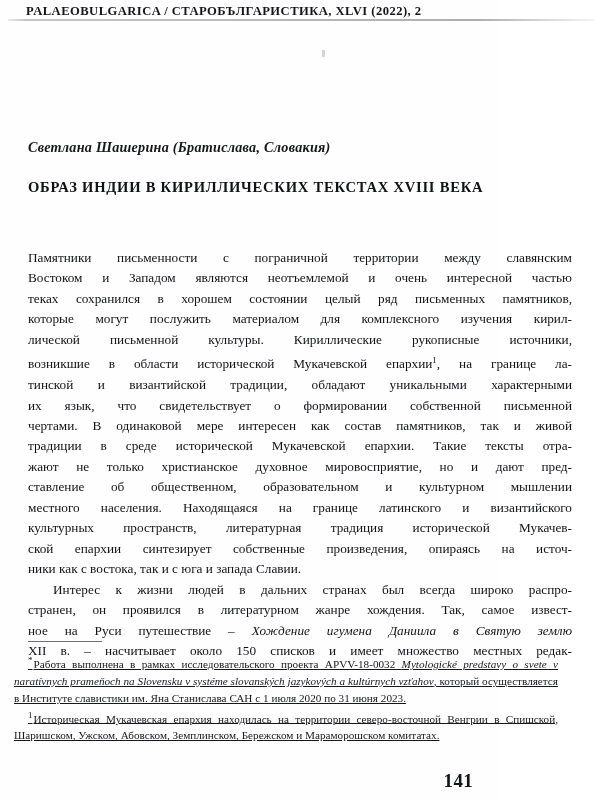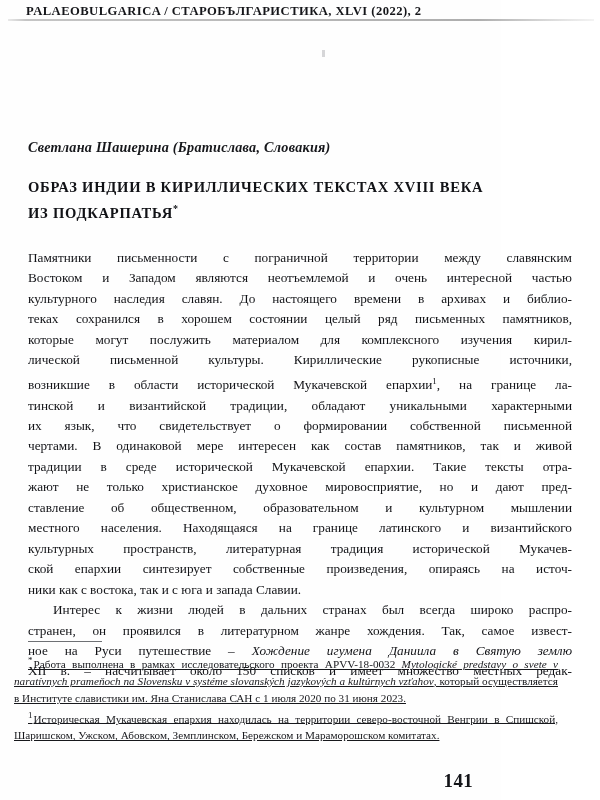--- a/index.html
+++ b/index.html
@@ -177,29 +177,27 @@
 
   <div class="running-head">PALAEOBULGARICA / СТАРОБЪЛГАРИСТИКА, XLVI (2022), 2</div>
 
   <div class="scan-rule"></div>
   <div class="scan-speck"></div>
 
   <div class="author">Светлана Шашерина (Братислава, Словакия)</div>
 
   <div class="title">
     <span class="ln">ОБРАЗ ИНДИИ В КИРИЛЛИЧЕСКИХ ТЕКСТАХ XVIII ВЕКА</span>
-    <span class="ln"><span>ИЗ ПОДКАРПАТЬЯ</span><sup>*</sup></span>
   </div>
 
   <div class="body-text">
 
     <p>
       <span class="ln-just">Памятники письменности с пограничной территории между славянским</span>
       <span class="ln-just">Востоком и Западом являются неотъемлемой и очень интересной частью</span>
-      <span class="ln-just">культурного наследия славян. До настоящего времени в архивах и библио-</span>
       <span class="ln-just">теках сохранился в хорошем состоянии целый ряд письменных памятников,</span>
       <span class="ln-just">которые могут послужить материалом для комплексного изучения кирил-</span>
       <span class="ln-just">лической письменной культуры. Кириллические рукописные источники,</span>
       <span class="ln-just"><span>возникшие в области исторической Мукачевской епархии</span><sup>1</sup><span>, на границе ла-</span></span>
       <span class="ln-just">тинской и византийской традиции, обладают уникальными характерными</span>
       <span class="ln-just">их язык, что свидетельствует о формировании собственной письменной</span>
       <span class="ln-just">чертами. В одинаковой мере интересен как состав памятников, так и живой</span>
       <span class="ln-just">традиции в среде исторической Мукачевской епархии. Такие тексты отра-</span>
       <span class="ln-just">жают не только христианское духовное мировосприятие, но и дают пред-</span>
       <span class="ln-just">ставление об общественном, образовательном и культурном мышлении</span>

